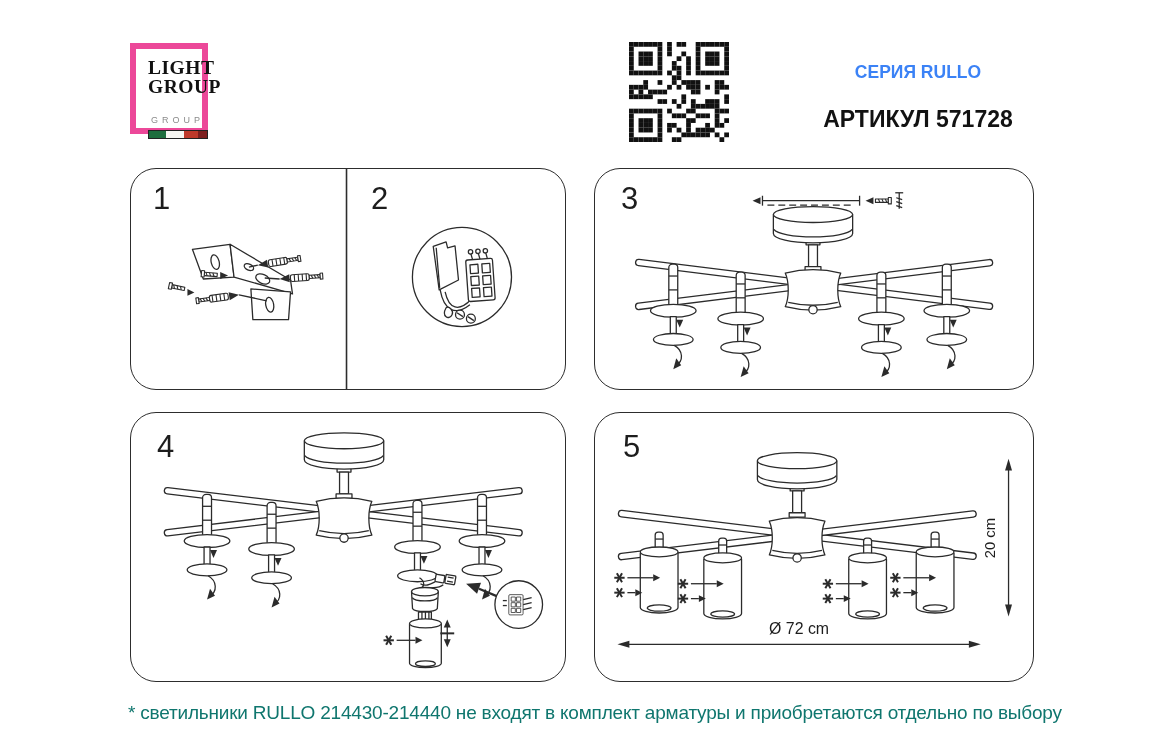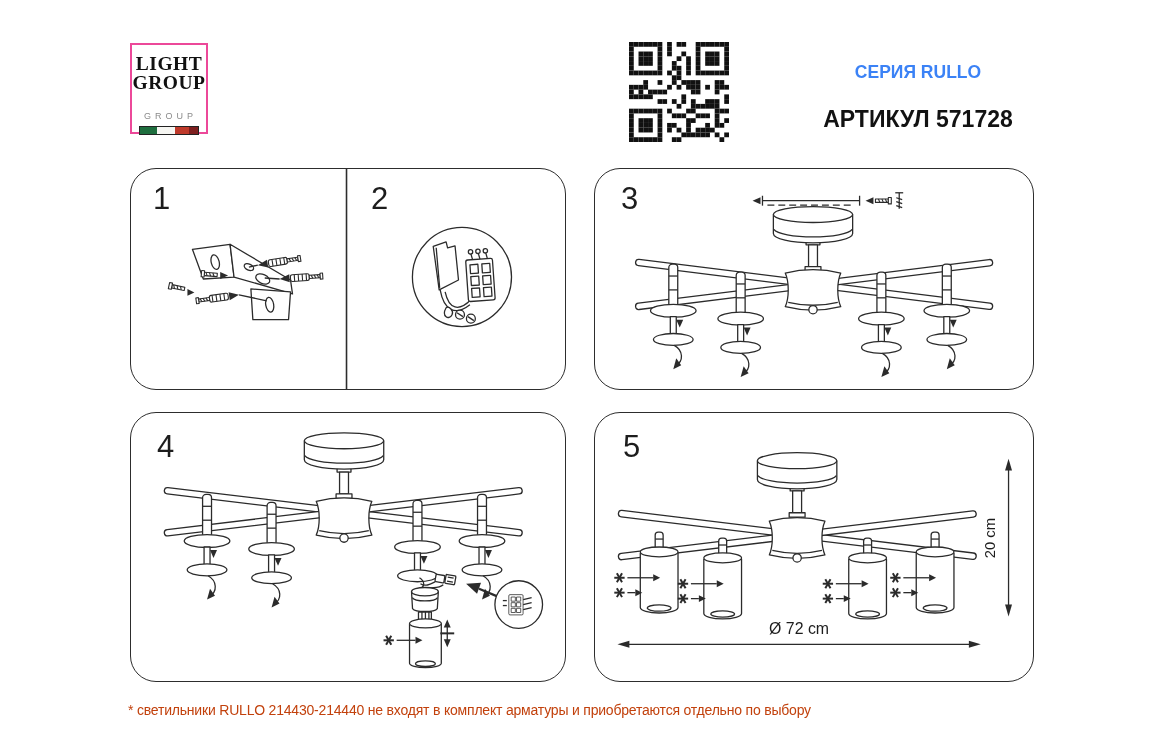--- a/index.html
+++ b/index.html
@@ -1,40 +1,40 @@
 <!DOCTYPE html>
 <html><head>
 <meta charset="utf-8">
 <style>
   html,body{margin:0;padding:0;background:#e8e8e8;}
   .page{position:relative;width:1169px;height:750px;background:#ffffff;overflow:hidden;
         font-family:"Liberation Sans", sans-serif;color:#1a1a1a;}
   
-  .logo-box{position:absolute;left:130px;top:43px;width:78px;height:91px;border:2px solid #ec4899;
-            box-sizing:border-box;text-align:center;padding-top:10px;}
+  .logo-box{position:absolute;left:130px;top:43px;width:78px;height:91px;border:6px solid #ec4899;
+            box-sizing:border-box;text-align:center;padding-top:10px;padding-left:12px;}
   .logo-w{font-family:"Liberation Serif", serif;font-weight:700;font-size:19.5px;line-height:0.95;
           letter-spacing:0.5px;color:#111;}
   .logo-group{margin-top:19px;font-size:9px;letter-spacing:4px;color:#8b8b8b;text-indent:3px;}
   .flag{width:58px;height:6.5px;margin:5px auto 0;border:1px solid #222;display:flex;box-sizing:content-box;}
   .flag span{display:block;height:100%;}
   .f-g{width:30%;background:#1e6e3e;} .f-w{width:30%;background:#f6f6f2;}
   .f-r{width:24%;background:#bf3a2b;} .f-m{width:16%;background:#7e1f1f;}
   .title{position:absolute;left:234px;top:56px;margin:0;font-size:23.5px;font-weight:700;
          line-height:29px;letter-spacing:-0.3px;color:#121212;}
   .title span{display:block;}
   .qr{position:absolute;left:629px;top:42px;width:100px;height:100px;}
   .prod{position:absolute;left:788px;top:62px;width:260px;text-align:center;}
   .series{font-size:17.5px;font-weight:700;color:#3b82f6;}
   .article{margin-top:23px;font-size:23px;font-weight:700;color:#121212;}
   
   .panel{position:absolute;border:1.6px solid #2d2d2d;border-radius:26px;box-sizing:border-box;background:#fff;}
   .panel svg.draw{position:absolute;left:0;top:0;width:100%;height:100%;}
   .num{position:absolute;font-size:31px;font-weight:400;color:#1d1d1d;line-height:1;}
-  .footnote{position:absolute;left:128px;top:702px;margin:0;font-size:14px;letter-spacing:-0.2px;
-            color:#c2410c;white-space:nowrap;}
+  .footnote{position:absolute;left:128px;top:702px;margin:0;font-size:19px;letter-spacing:-0.2px;
+            color:#0f766e;white-space:nowrap;}
   svg text{font-family:"Liberation Sans", sans-serif;}
 </style>
 </head>
 <body>
 
 <svg width="0" height="0" style="position:absolute" aria-hidden="true">
 <defs>
   <g id="d-bar" stroke="#2b2b2b" stroke-width="1.3" fill="none">
     <rect x="0" y="-3.2" width="363" height="6.4" rx="3.2" fill="#fff"></rect>
   </g>

